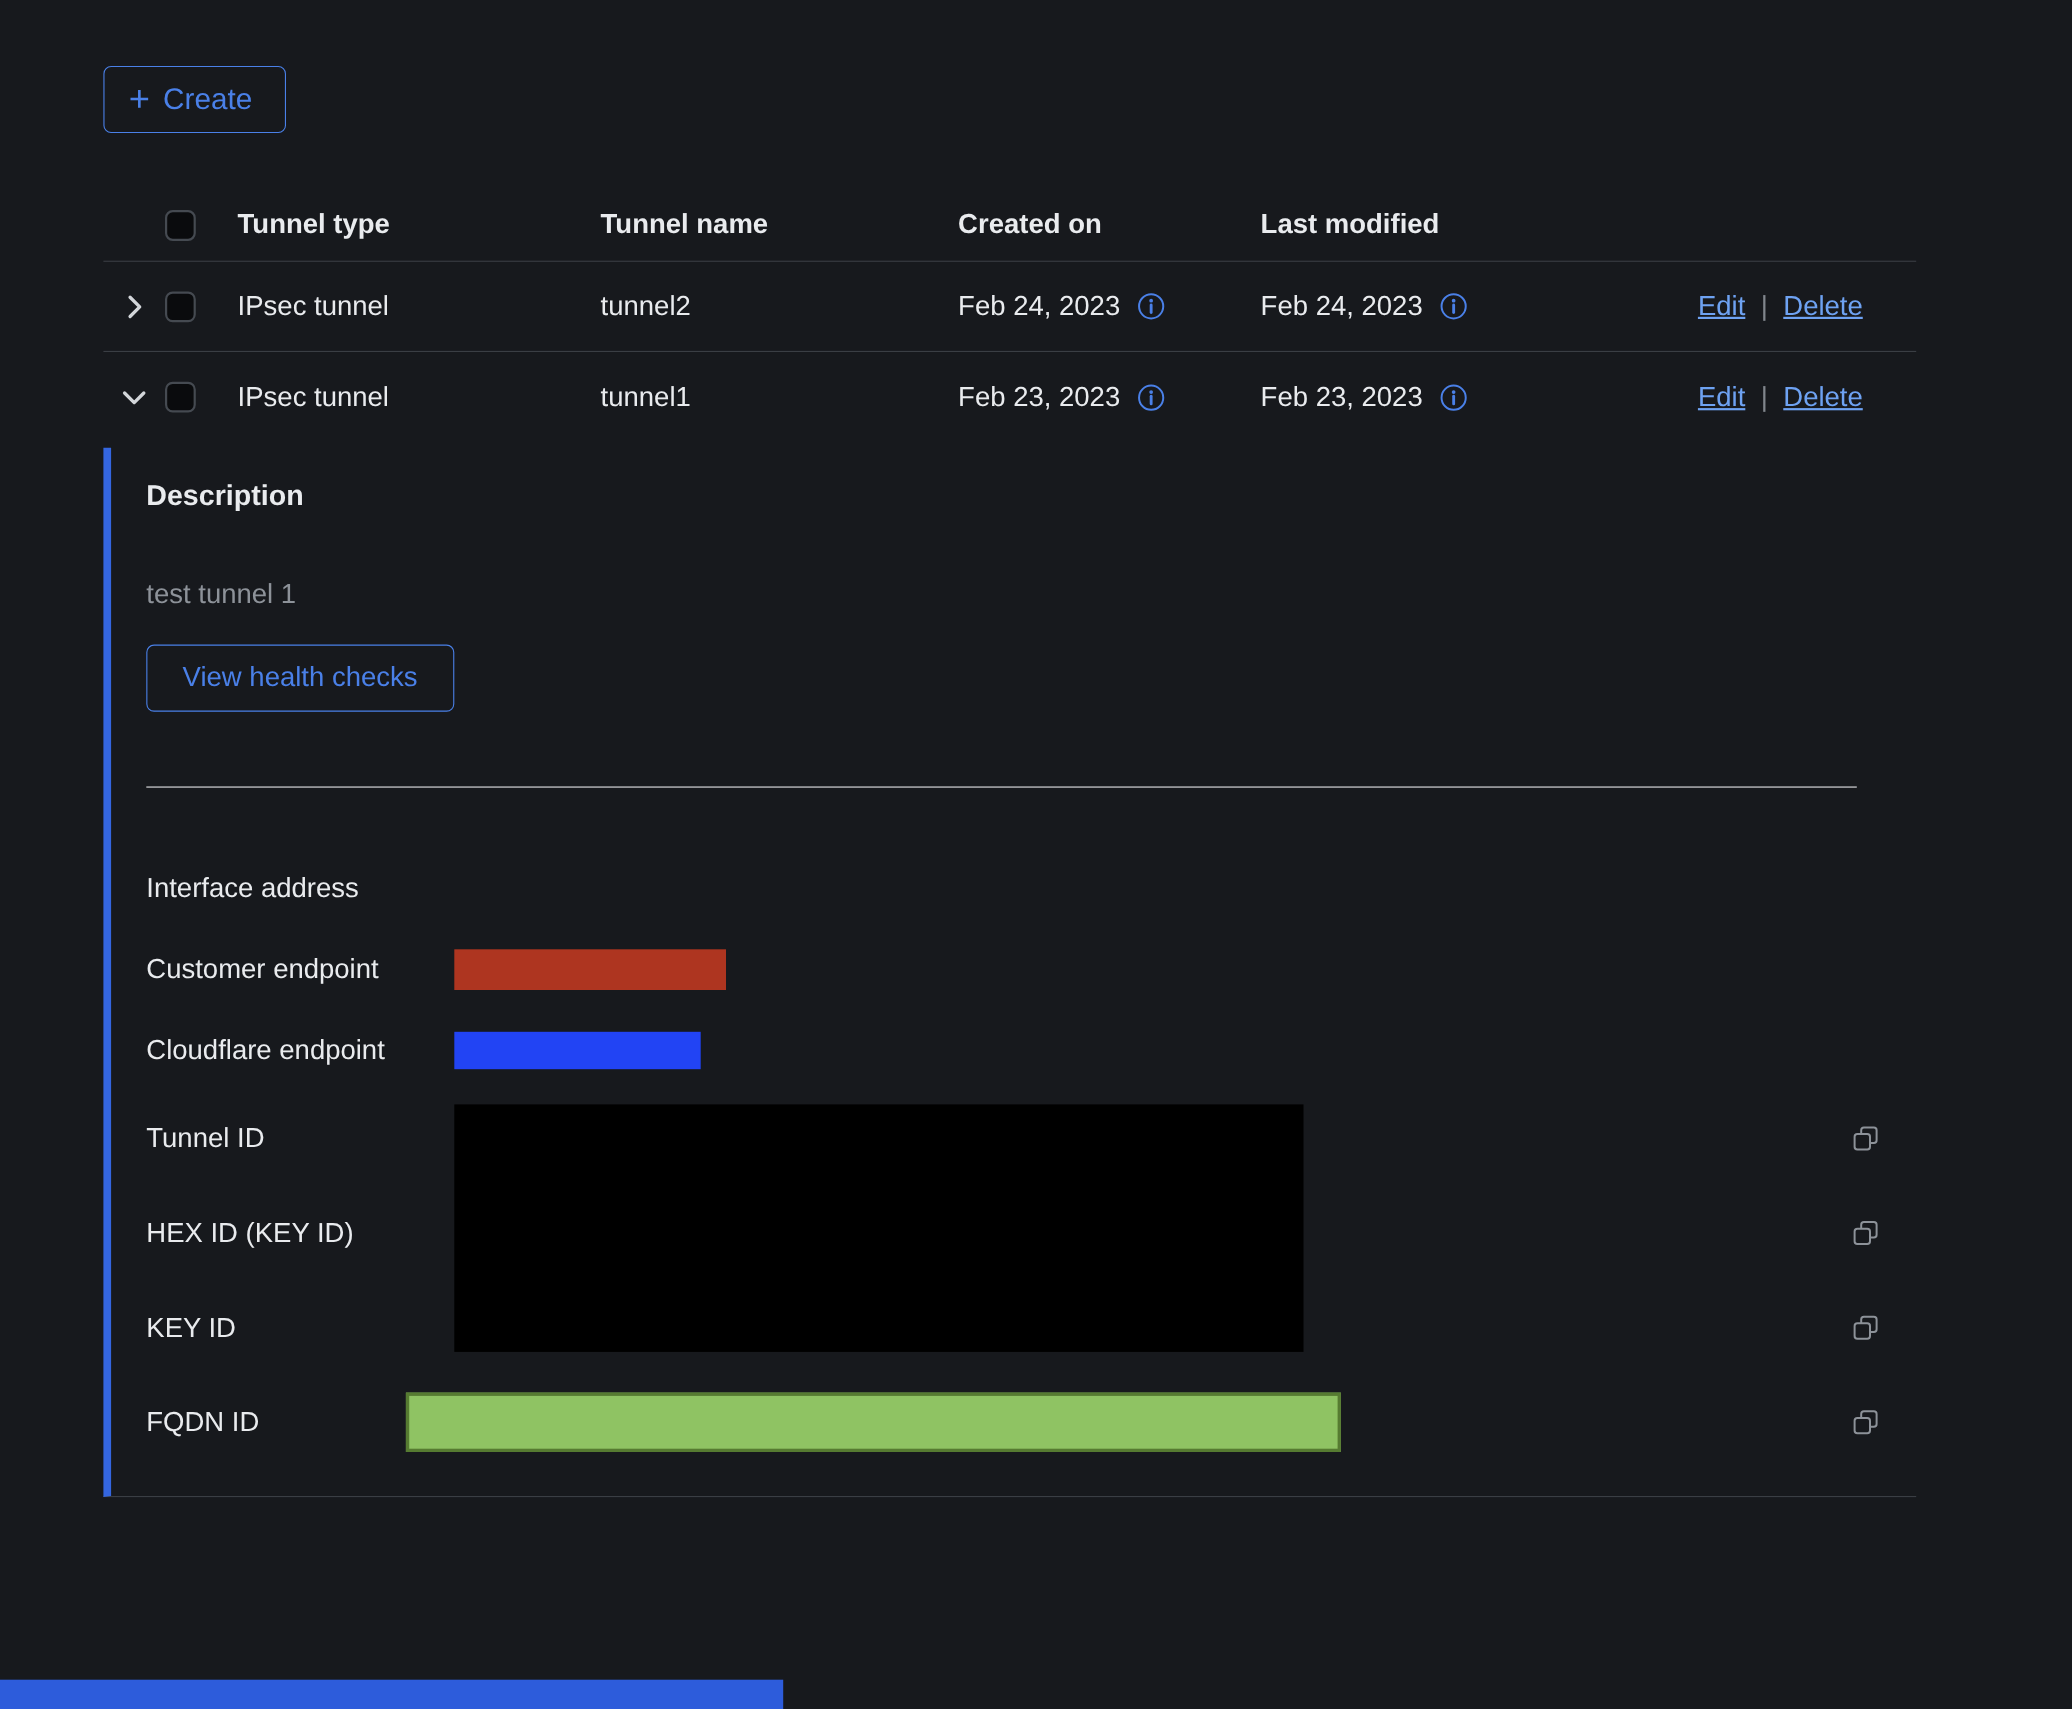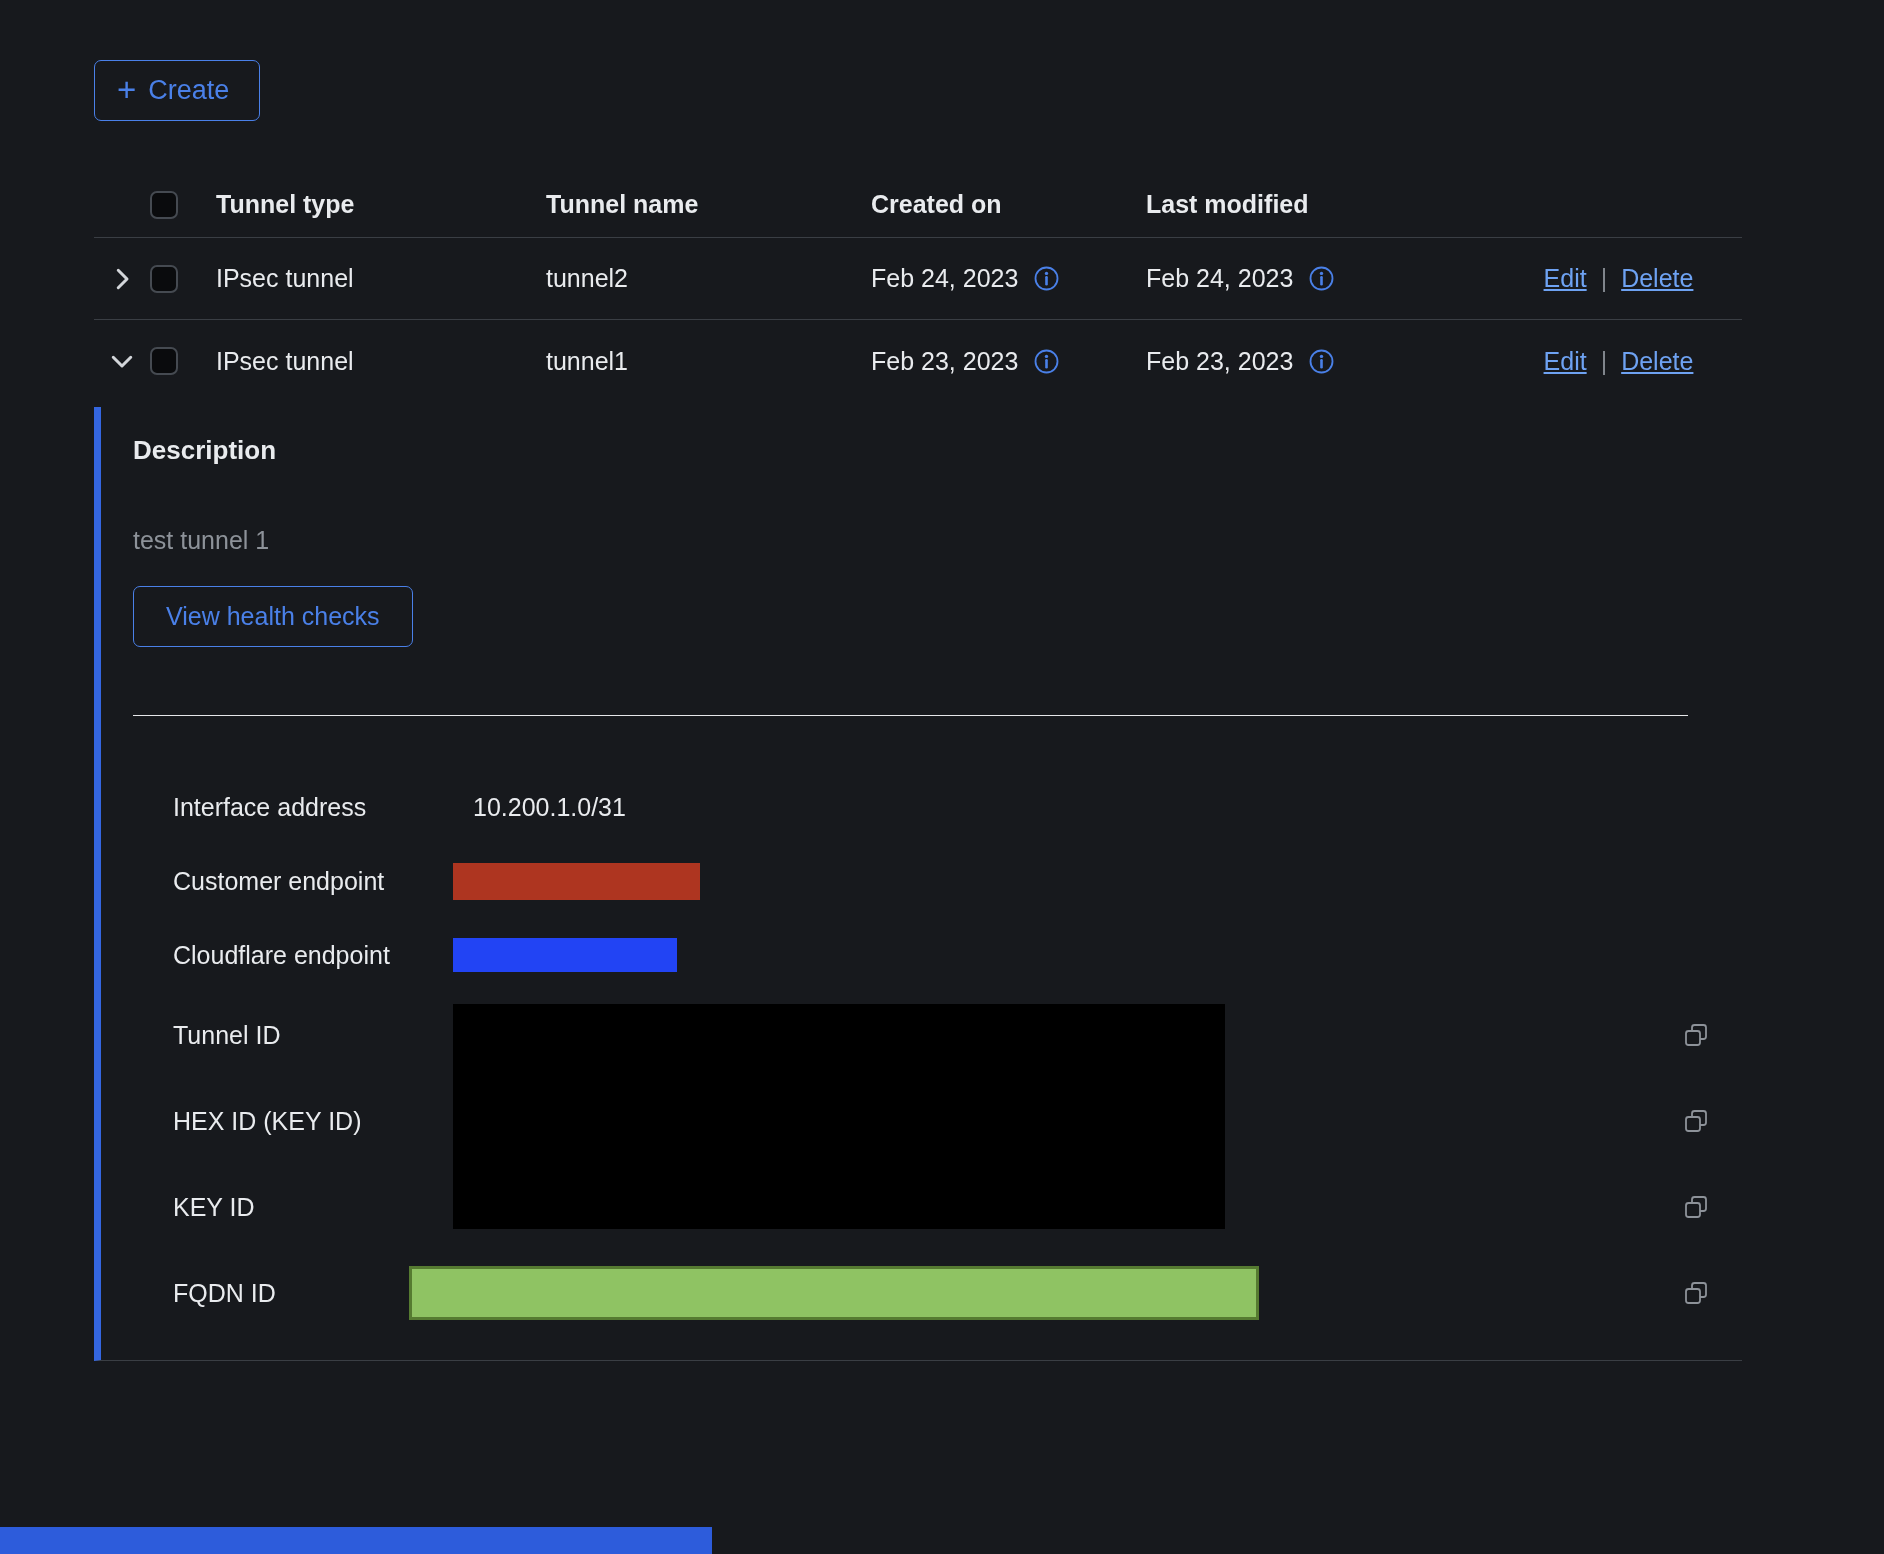--- a/index.html
+++ b/index.html
@@ -42,21 +42,21 @@
 
   
   .detail { position:absolute; left:94px; top:407px; width:1648px; border-left:7px solid var(--bar-blue);
     border-bottom:1px solid var(--border); padding:28px 18px 24px 32px; }
   .desc-label { font-size:26px; font-weight:700; line-height:30px; color:var(--text); }
   .desc-value { font-size:25px; line-height:30px; color:var(--muted); margin-top:60px; }
   .health-btn { margin-top:31px; background:transparent; border:1.5px solid var(--accent); border-radius:7px;
     color:var(--accent); font-size:25px; padding:15px 32px; font-family:inherit; cursor:pointer; display:block; }
   .divider { margin-top:68px; margin-right:36px; border-top:1px solid var(--divider); height:0; }
 
-  .fields { margin-top:54px;margin-left:40px; }
+  .fields { margin-top:54px; }
   .field-row { display:flex; align-items:center; height:74px; }
   .field-row.tall { height:86px; }
   .f-label { width:280px; font-size:25px; color:var(--text); flex:none; }
   .f-value { flex:1; display:flex; align-items:center; }
   .f-copy { width:56px; flex:none; display:flex; justify-content:center; }
   .val-text { font-size:25px; color:var(--text); padding-left:20px; }
 
   .redact { display:block; }
   .redact.red { width:247px; height:37px; background:var(--redact-red); }
   .redact.blue { width:224px; height:34px; background:var(--redact-blue); }
@@ -188,23 +188,20 @@
   <div class="detail">
     <div class="desc-label">Description</div>
     <div class="desc-value">test tunnel 1</div>
     <button class="health-btn">View health checks</button>
     <div class="divider"></div>
 
     <div class="fields">
 
       <div class="field-row">
         <div class="f-label">Interface address</div>
-        <div class="f-value">
-            <span class="val-text">10.200.1.0/31</span>
-          </div>
       </div>
 
       <div class="field-row">
         <div class="f-label">Customer endpoint</div>
         <div class="f-value">
             <span class="redact red"></span>
           </div>
       </div>
 
       <div class="field-row">

